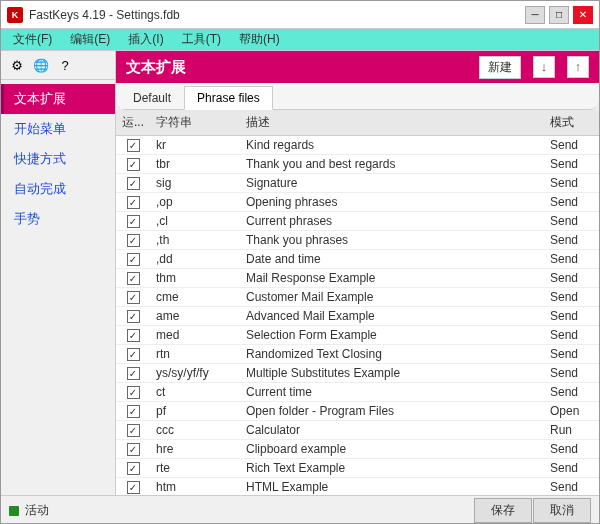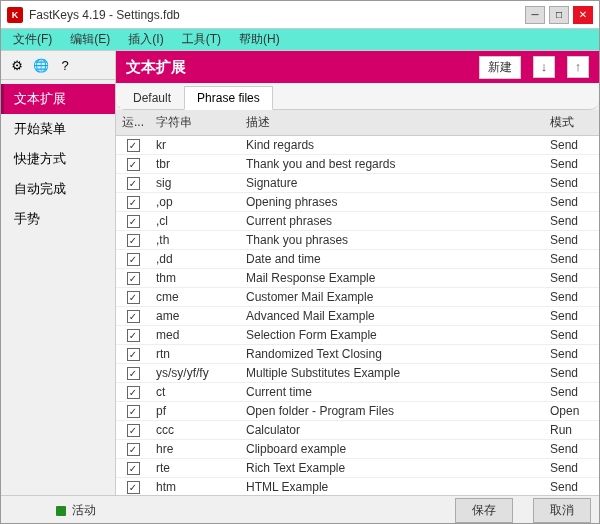--- a/index.html
+++ b/index.html
@@ -49,21 +49,21 @@
       padding: 4px 6px;
       gap: 4px;
       border-bottom: 1px solid #ccc;
     }
     .sidebar-icon { width: 20px; height: 20px; display: flex; align-items: center; justify-content: center; font-size: 13px; cursor: pointer; }
     .sidebar-nav { margin-top: 4px; }
     .sidebar-nav-item {
       padding: 6px 10px;
       cursor: pointer;
       font-size: 13px;
-      color: #000000;
+      color: #1d4ed8;
       border-left: 3px solid transparent;
     }
     .sidebar-nav-item.active {
       background: #d4006a;
       color: #fff;
       border-left: 3px solid #a00055;
     }
 
     
     .content { flex: 1; display: flex; flex-direction: column; overflow: hidden; }
@@ -141,23 +141,23 @@
     
     .status-bar {
       height: 30px;
       background: #f0f0f0;
       border-top: 1px solid #ccc;
       display: flex;
       align-items: center;
       justify-content: space-between;
       padding: 0 8px;
     }
-    .status-left { display: flex; align-items: center; gap: 6px; font-size: 12px; color: #333; margin-left: 47px; }
+    .status-left { display: flex; align-items: center; gap: 6px; font-size: 12px; color: #333; }
     .status-dot { width: 10px; height: 10px; background: #228b22; border-radius: 1px; }
-    .status-btns { display: flex; gap: 20px; }
+    .status-btns { display: flex; gap: 1px; }
     .status-btn {
       background: #e0e0e0;
       border: 1px solid #aaa;
       padding: 3px 16px;
       font-size: 12px;
       cursor: pointer;
       color: #333;
     }
   </style>
 </head>

